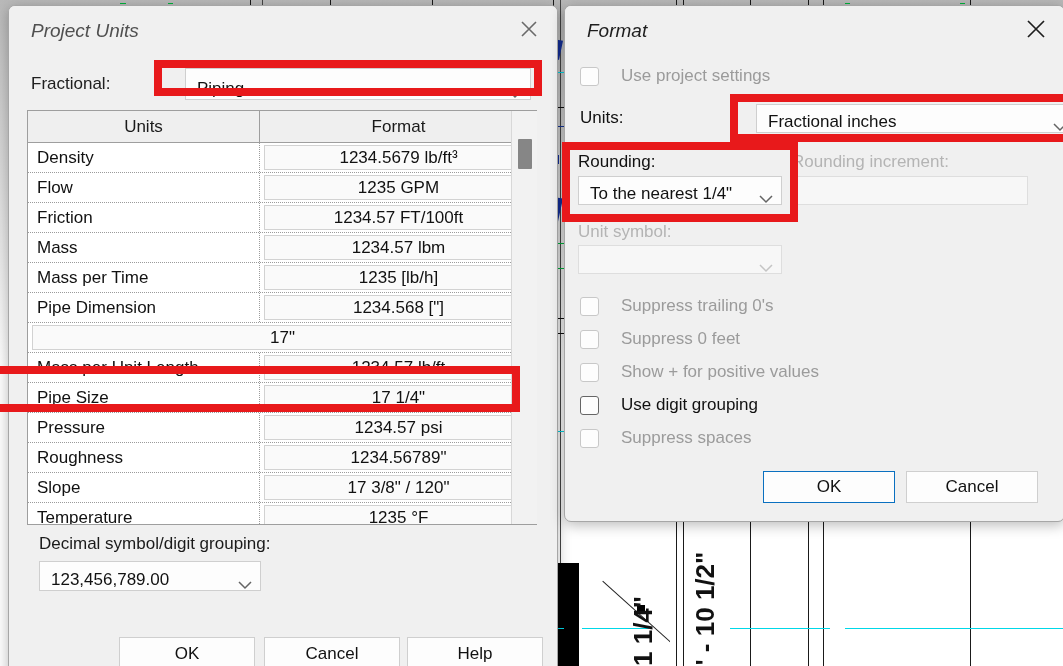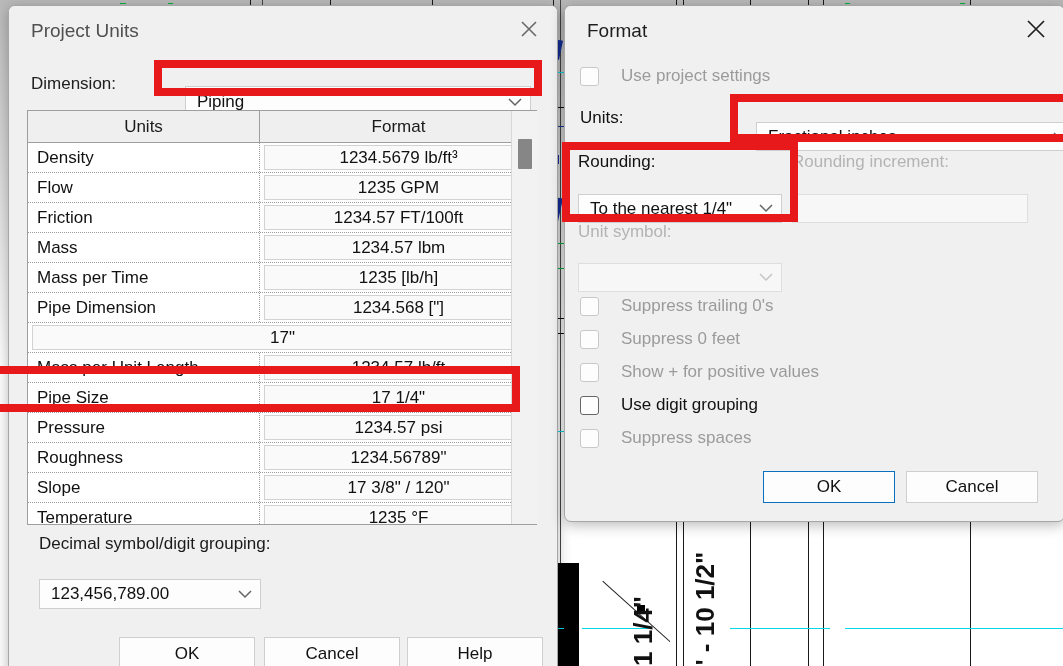--- a/index.html
+++ b/index.html
@@ -25,31 +25,31 @@
 
   .dimtxt{position:absolute;font-family:"Liberation Sans",sans-serif;
     font-weight:bold;color:#111;white-space:nowrap;
     transform-origin:0 0;transform:rotate(-90deg);}
 
   
   .dialog{position:absolute;background:#f0f0f0;
     border:1px solid #a6a6a6;border-radius:7px;
     box-shadow:0 3px 14px rgba(0,0,0,.28);
     overflow:hidden;}
-  .titlebar{height:54px;background:#f0f0f0;position:relative;}
+  .titlebar{height:54px;background:#f0f0f0;position:relative;font-style:italic;}
   .title{position:absolute;left:22px;top:14px;font-size:19px;color:#505050;}
   .closebtn{position:absolute;top:0;right:0;width:56px;height:46px;
     display:flex;align-items:center;justify-content:center;}
   .closebtn svg{display:block;}
 
   
   #project-units{left:8px;top:5px;width:548px;height:680px;}
   #pu-disc-label{position:absolute;left:22px;top:68px;font-size:17px;color:#202020;}
   .combo{position:absolute;background:#fbfbfb;border:1px solid #cfcfcf;
-    display:flex;align-items:center;box-sizing:border-box;margin-top:18px;}
+    display:flex;align-items:flex-end;box-sizing:border-box;}
   .combo .cval{font-size:17px;color:#111;padding-left:11px;flex:1;
     white-space:nowrap;overflow:hidden;}
   .combo .chev{width:30px;display:flex;align-items:center;justify-content:center;}
   .combo.disabled{background:#f7f7f7;border-color:#dedede;}
   .combo.disabled .cval{color:#b4b4b4;}
 
   #pu-discipline{left:176px;top:62px;width:346px;height:32px;background:#fdfdfd;}
 
   
   #pu-table{position:absolute;left:18px;top:104px;width:510px;height:415px;
@@ -174,21 +174,21 @@
 
   <div class="titlebar">
     <div class="title">Project Units</div>
     <div class="closebtn">
       <svg width="20" height="20" viewBox="0 0 20 20" aria-hidden="true">
         <path d="M3 3 L17 17 M17 3 L3 17" stroke="#6a6a6a" stroke-width="1.6" fill="none"></path>
       </svg>
     </div>
   </div>
 
-  <div id="pu-disc-label">Dimension:</div>
+  <div id="pu-disc-label">Fractional:</div>
 
   <div class="combo" id="pu-discipline">
     <div class="cval">Piping</div>
     <div class="chev">
       <svg width="14" height="9" viewBox="0 0 14 9">
           <path d="M1 1 L7 7 L13 1" stroke="#646464" stroke-width="1.5" fill="none"></path>
         </svg>
     </div>
   </div>
 

